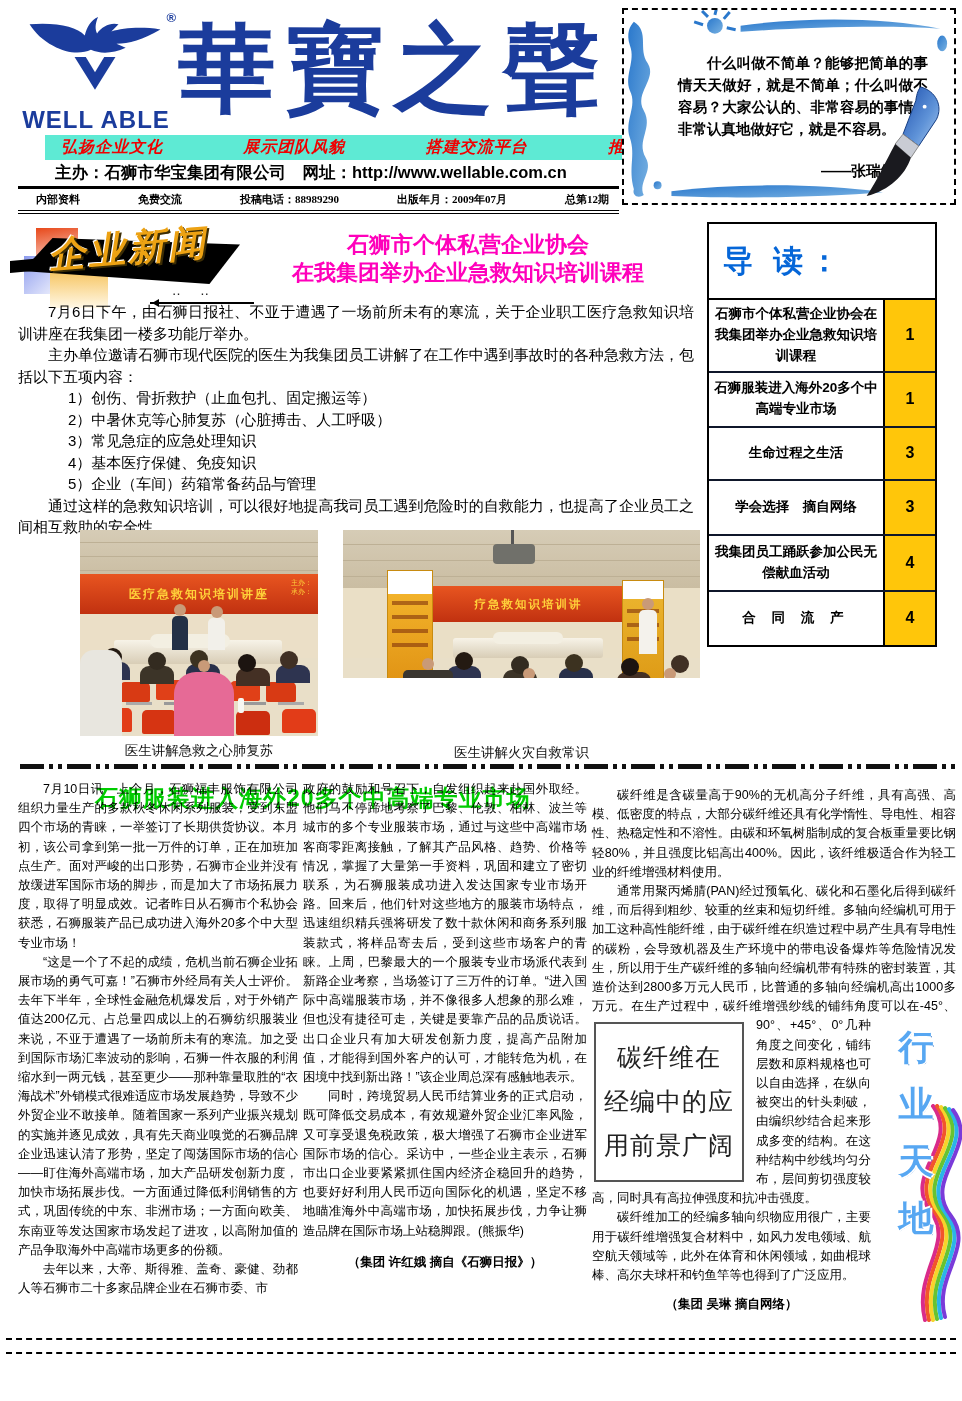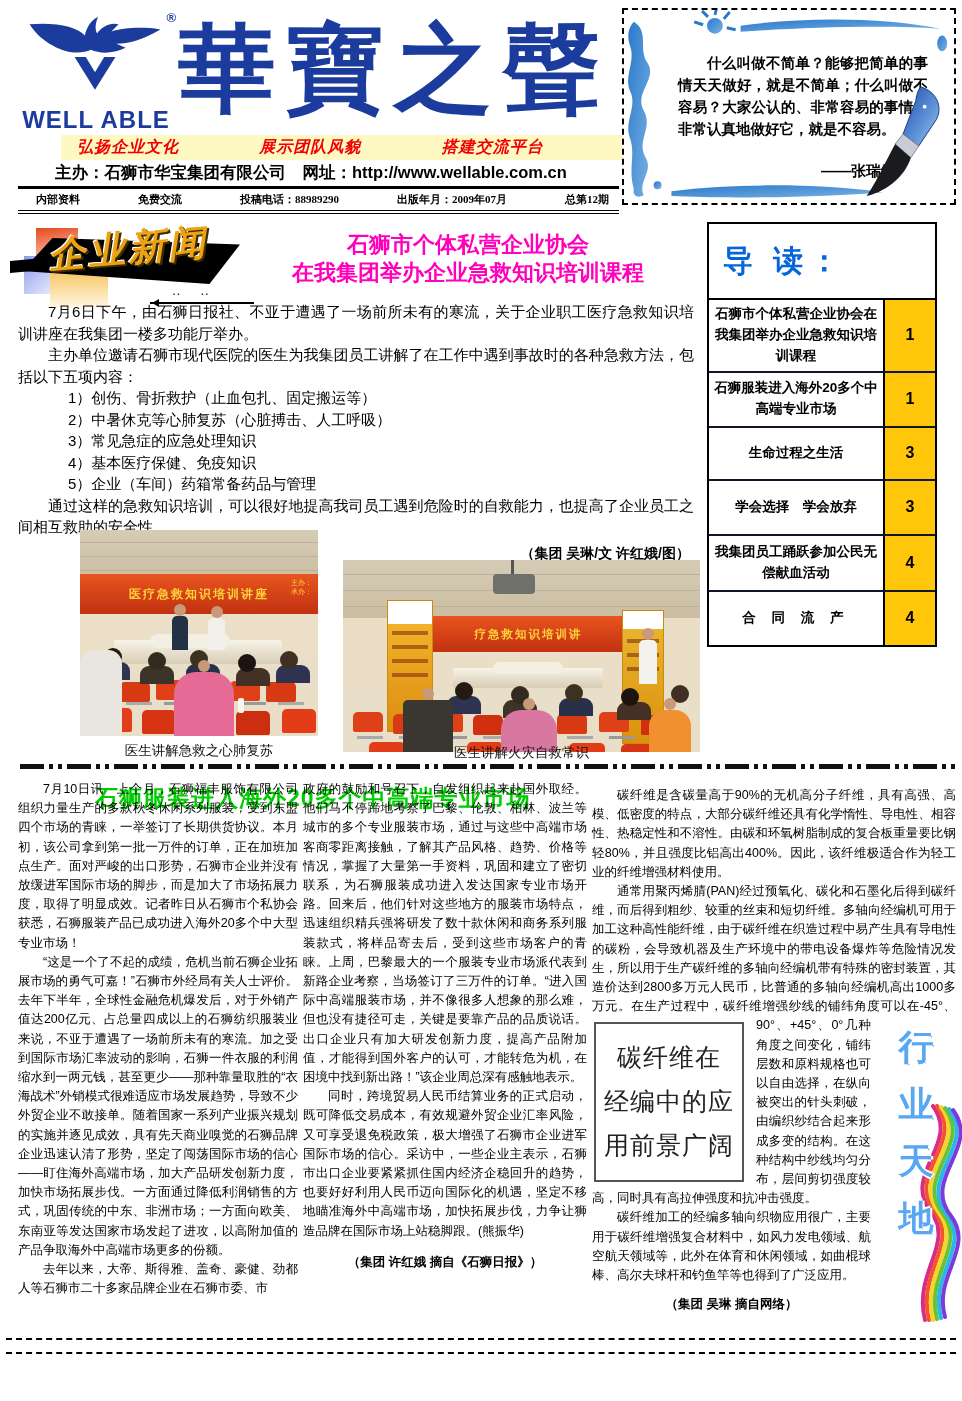--- a/index.html
+++ b/index.html
@@ -6,21 +6,21 @@
   html,body { background:#e8e8e8; }
   body { font-family:"Liberation Sans","DejaVu Sans",sans-serif; }
   #page { position:relative; width:962px; height:1401px; margin:0 auto; background:#fff; overflow:hidden; color:#000; }
 
   
   .logo-wrap { position:absolute; left:20px; top:12px; width:152px; height:122px; }
   .logo-eagle { position:absolute; left:0; top:0; width:150px; height:92px; }
   .reg-mark { position:absolute; right:-4px; top:-2px; font-size:13px; color:#1b3c9c; font-weight:bold; }
   .logo-text { position:absolute; left:0; top:94px; width:152px; text-align:center; font-size:24px; font-weight:bold; color:#1b3c9c; letter-spacing:1px; }
   .masthead-title { position:absolute; left:178px; top:4px; width:446px; height:130px; font-family:"DejaVu Serif","Liberation Serif",serif; font-size:96px; font-weight:bold; color:#1b3c9c; letter-spacing:10px; line-height:130px; white-space:nowrap; transform:scaleX(1.02); transform-origin:left; }
-  .slogan-bar { position:absolute; left:61px; top:135px; width:681px; height:25px; background:#fef9c3; display:flex; justify-content:space-between; align-items:center; padding:0 16px; }
+  .slogan-bar { position:absolute; left:45px; top:135px; width:681px; height:25px; background:#5eead4; display:flex; justify-content:space-between; align-items:center; padding:0 16px; }
   .slogan-bar span { color:#f00000; font-weight:bold; font-size:16px; font-style:italic; letter-spacing:1px; }
   .publisher-line { position:absolute; left:55px; top:162px; width:563px; font-size:16.5px; font-weight:bold; white-space:nowrap; }
   .info-row { position:absolute; left:18px; top:186px; width:601px; border-top:3px solid #000; border-bottom:4px double #000; padding:3px 10px 3px 18px; display:flex; justify-content:space-between; }
   .info-row span { font-size:11px; font-weight:bold; white-space:nowrap;font-family:Liberation Serif, serif; }
 
   
   .quote-box { position:absolute; left:622px; top:8px; width:334px; height:197px; border:2px dashed #000; background:#fff; overflow:hidden; }
   .quote-art { position:absolute; inset:0; width:100%; height:100%; }
   .quote-text { position:absolute; left:54px; top:42px; width:250px; font-size:14.5px; font-weight:bold; line-height:22px; text-indent:2em; text-align:justify; }
   .quote-attribution { position:absolute; right:58px; top:152px; font-size:15px; font-weight:bold; }
@@ -41,21 +41,21 @@
   
   .headline1 { position:absolute; left:242px; top:231px; width:452px; text-align:center; color:#ff00bb; font-weight:bold; font-size:22px; line-height:28px; }
   .article1 { position:absolute; left:18px; top:301px; width:676px; font-size:15px; line-height:21.5px; }
   .article1 p { text-indent:2em; text-align:justify; }
   .article1 .li { text-indent:0; padding-left:50px; }
   .article1 .byline { text-align:right; text-indent:0; font-weight:bold; font-size:14px; margin-top:5px; padding-right:4px; }
 
   
   .photo { position:absolute; overflow:hidden; background:#e9dfc8; }
   .photo1 { left:80px; top:530px; width:238px; height:206px; }
-  .photo2 { left:343px; top:560px; width:357px; height:192px;padding-left:28px; }
+  .photo2 { left:343px; top:530px; width:357px; height:148px;padding-left:28px; }
   .ph-ceiling { position:absolute; left:0; right:0; top:0; background:linear-gradient(180deg,#d6ccb6,#cabda2); }
   .ph-ceiling i { position:absolute; left:0; right:0; height:1px; background:#bdb095; }
   .ph-banner { position:absolute; background:linear-gradient(180deg,#e85520,#c13110); display:flex; align-items:center; justify-content:center; }
   .ph-banner b { color:#ffd23a; font-weight:bold; letter-spacing:2px; white-space:nowrap; }
   .ph-note { position:absolute; color:#ffd23a; font-size:7px; line-height:9px; white-space:pre-line; }
   .ph-stage { position:absolute; background:linear-gradient(#f7f3e8,#d8cdb6); border-radius:3px; }
   .fig { position:absolute; border-radius:5px 5px 0 0; }
   .fig:before { content:""; position:absolute; left:50%; top:-12px; transform:translateX(-50%); width:12px; height:12px; border-radius:50%; background:#c99a78; }
   .ph-chair-row { position:absolute; width:30px; height:20px; border-radius:5px 5px 2px 2px; }
   .ph-frame-row { position:absolute; width:26px; height:3px; background:#aaa; }
@@ -259,21 +259,21 @@
     </div>
     <div class="sidebar-row" style="min-height:55px">
       <div class="sidebar-label">石狮服装进入海外20多个中高端专业市场</div>
       <div class="sidebar-page">1</div>
     </div>
     <div class="sidebar-row" style="min-height:53px">
       <div class="sidebar-label">生命过程之生活</div>
       <div class="sidebar-page">3</div>
     </div>
     <div class="sidebar-row" style="min-height:55px">
-      <div class="sidebar-label">学会选择　学会放弃</div>
+      <div class="sidebar-label">学会选择　摘自网络</div>
       <div class="sidebar-page">3</div>
     </div>
     <div class="sidebar-row" style="min-height:56px">
       <div class="sidebar-label">我集团员工踊跃参加公民无偿献血活动</div>
       <div class="sidebar-page">4</div>
     </div>
     <div class="sidebar-row" style="min-height:53px">
       <div class="sidebar-label" style="letter-spacing:6px">合  同  流  产</div>
       <div class="sidebar-page">4</div>
     </div>

